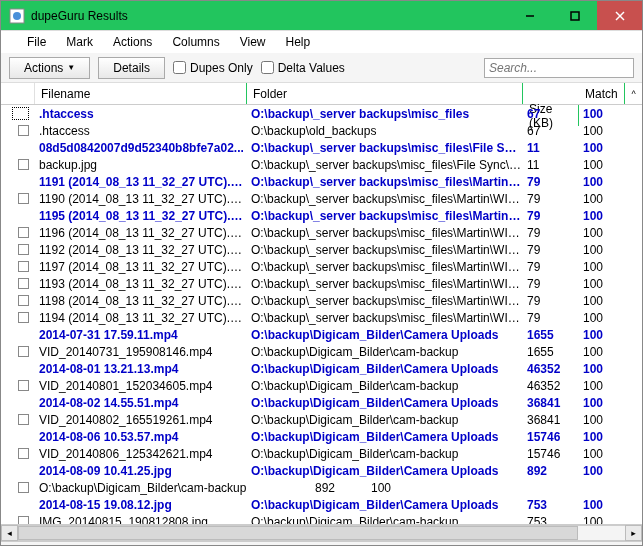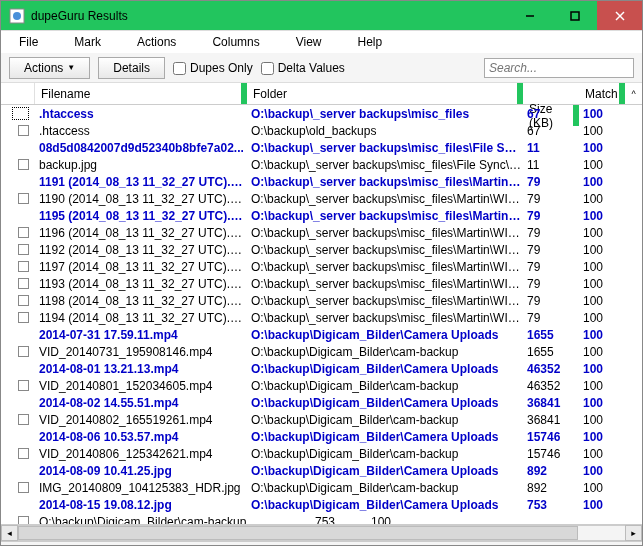--- a/index.html
+++ b/index.html
@@ -6,33 +6,33 @@
 body { font-family: "Segoe UI", Tahoma, sans-serif; font-size: 12px; width: 643px; height: 546px; overflow: hidden; background: #fff; border: 1px solid #888; }
 
 .titlebar { height: 30px; background: #22c55e; display: flex; align-items: center; padding-left: 8px; border-bottom: 1px solid #ddd; }
 .titlebar-icon { width: 16px; height: 16px; margin-right: 6px; }
 .titlebar-title { flex: 1; font-size: 12px; }
 .titlebar-buttons { display: flex; }
 .titlebar-btn { width: 45px; height: 29px; display: flex; align-items: center; justify-content: center; font-size: 14px; }
 .titlebar-btn.close { background: #c8504e; color: #fff; }
 .titlebar-btn.min, .titlebar-btn.max { color: #333; }
 
-.menubar { height: 22px; display: flex; align-items: center; padding-left: 8px; background: #fff; gap: 16px; }
+.menubar { height: 22px; display: flex; align-items: center; padding-left: 16px; background: #fff; gap: 0; }
 .menu-item { padding: 3px 10px; cursor: default; }
 
 .toolbar { height: 30px; display: flex; align-items: center; padding: 3px 8px; gap: 8px; background: #f5f5f5; border-bottom: 1px solid #ddd; }
 .tb-btn { height: 22px; padding: 0 14px; border: 1px solid #aaa; background: linear-gradient(#fff,#e8e8e8); font-size: 12px; display: flex; align-items: center; gap: 4px; }
 .tb-btn .arrow { font-size: 8px; }
-.tb-check { display: flex; align-items: flex-end; gap: 4px; }
+.tb-check { display: flex; align-items: center; gap: 4px; }
 .tb-check input { width: 13px; height: 13px; }
 .search { margin-left: auto; width: 150px; height: 20px; border: 1px solid #aaa; padding: 0 4px; font-size: 12px; font-style: italic; color: #7f1d1d; }
 
 .headers { height: 22px; display: flex; align-items: center; background: #fff; border-bottom: 1px solid #ccc; font-size: 12px; }
 .h-chk { width: 34px; border-right: 1px solid #e0e0e0; height: 100%; }
-.h-col { padding: 3px 6px; border-right: 6px solid #22c55e; height: 100%; display: flex; align-items: center; }
+.h-col { padding: 3px 6px; border-right: 1px solid #22c55e; height: 100%; display: flex; align-items: center; }
 .h-fname { width: 212px; }
 .h-folder { width: 276px; }
 .h-size { width: 56px; margin-top: 44px; }
 .h-match { width: 46px; }
 .h-scroll { width: 17px; text-align: center; font-size: 9px; }
 
 .grid { height: 419px; overflow: hidden; position: relative; }
 .rows { }
 .row { height: 17px; display: flex; align-items: center; font-size: 12px; white-space: nowrap; }
 .c-chk { width: 34px; display: flex; align-items: center; justify-content: flex-end; padding-right: 6px; }
@@ -299,36 +299,36 @@
         <div class="c-chk"></div>
         <div class="c-fname">2014-08-09 10.41.25.jpg</div>
         <div class="c-folder">O:\backup\Digicam_Bilder\Camera Uploads</div>
         <div class="c-size">892</div>
         <div class="c-match">100</div>
       </div>
       <div class="row dup">
         <div class="c-chk">
           <div class="cb"></div>
         </div>
-        <div class="c-fname">IMG_20140809_104125383_HDR.jpg</div>
         <div class="c-folder">O:\backup\Digicam_Bilder\cam-backup</div>
         <div class="c-size">892</div>
         <div class="c-match">100</div>
       </div>
       <div class="row ref">
         <div class="c-chk"></div>
         <div class="c-fname">2014-08-15 19.08.12.jpg</div>
         <div class="c-folder">O:\backup\Digicam_Bilder\Camera Uploads</div>
         <div class="c-size">753</div>
         <div class="c-match">100</div>
       </div>
       <div class="row dup">
         <div class="c-chk">
           <div class="cb"></div>
         </div>
+        <div class="c-fname">IMG_20140815_190812808.jpg</div>
         <div class="c-folder">O:\backup\Digicam_Bilder\cam-backup</div>
         <div class="c-size">753</div>
         <div class="c-match">100</div>
       </div>
     </div>
 </div>
 
 <div class="hscroll">
   <div class="hs-btn">◂</div>
   <div class="hs-track">

